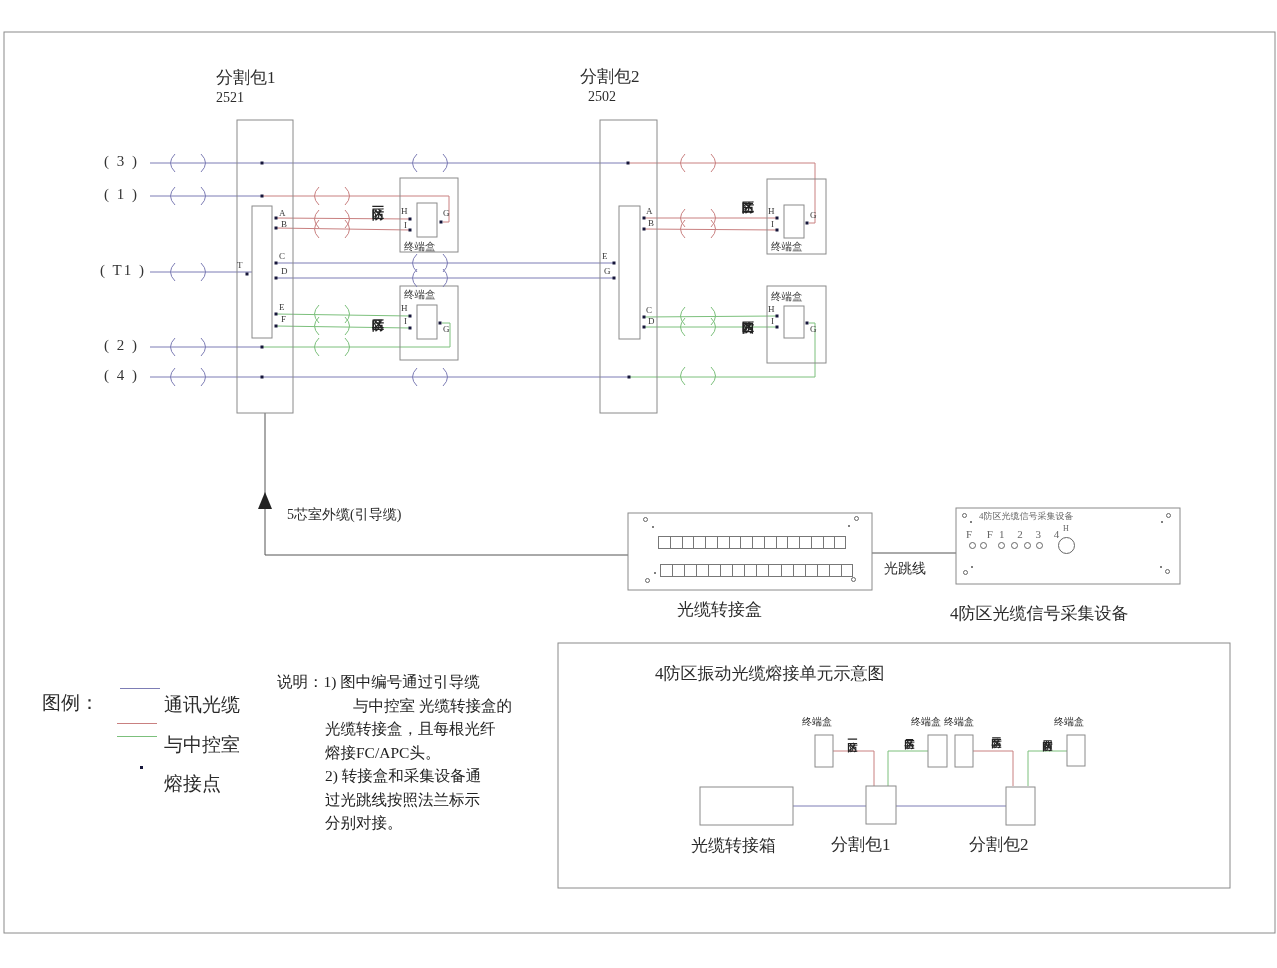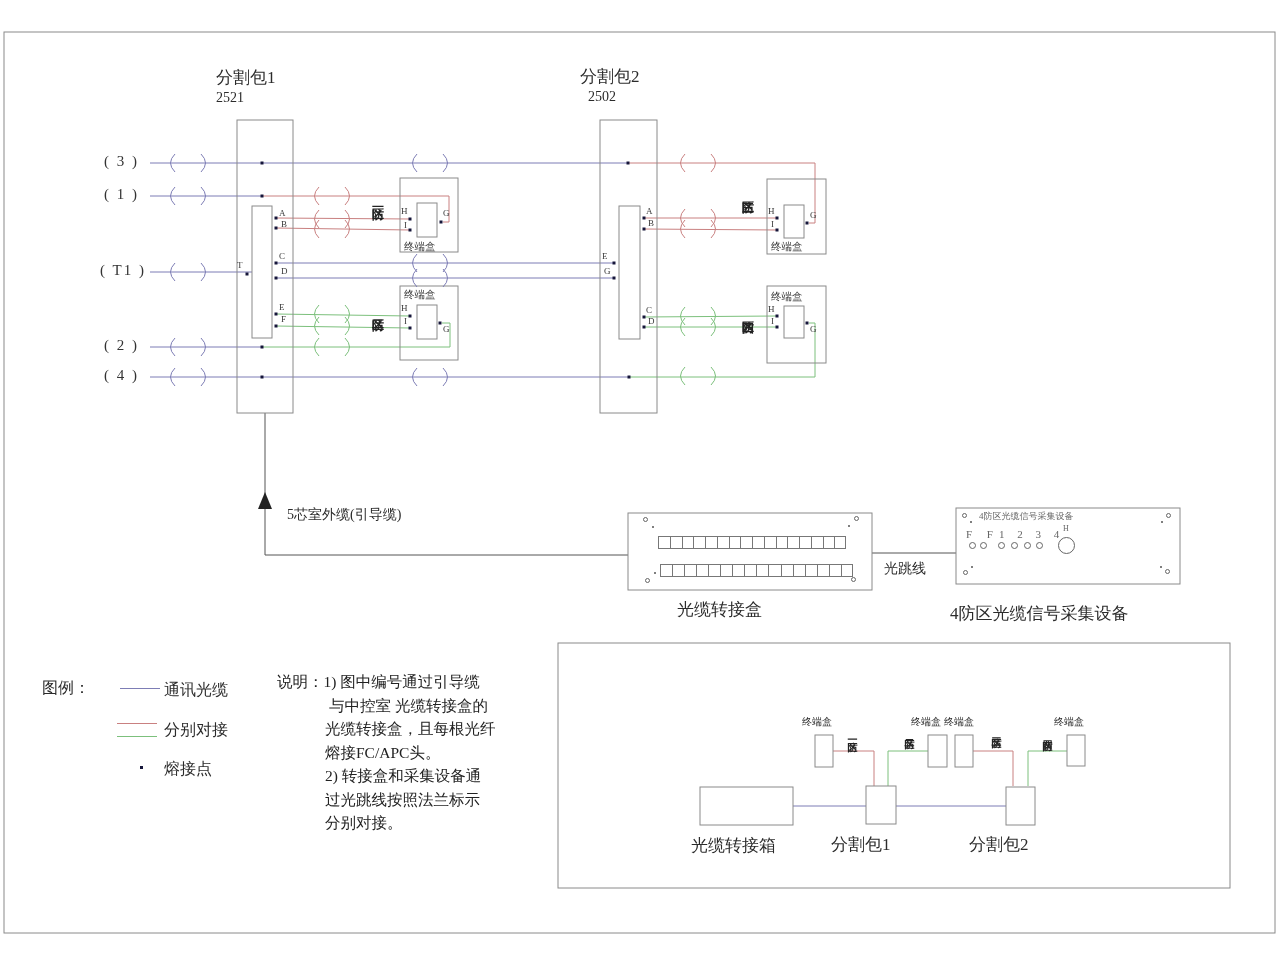--- a/index.html
+++ b/index.html
@@ -1,21 +1,21 @@
 <!DOCTYPE html>
 <html><head>
 <meta charset="utf-8">
 <style>
   html,body{margin:0;padding:0;background:#fff;}
   #page{position:relative;width:1277px;height:968px;background:#fff;overflow:hidden;
         font-family:"Liberation Serif","DejaVu Serif",serif;}
   svg{position:absolute;left:0;top:0;}
   .t{position:absolute;font-family:"Liberation Serif","DejaVu Serif",serif;color:#2b2b2b;white-space:nowrap;}
   .c{}
-  .h17{font-size:17px;} .h16{font-size:14px;} .h15{font-size:16px;}
+  .h17{font-size:17px;} .h16{font-size:14px;} .h15{font-size:19px;margin-top:12px;}
   .port{font-size:9px;color:#3a3a3a;}
   .pl{font-size:15px;letter-spacing:2px;color:#333;}
   .tb{font-size:10.5px;color:#333;}
   .vz{writing-mode:vertical-rl;text-orientation:upright;font-weight:bold;font-size:12px;letter-spacing:1px;color:#222;}
   .vzi{writing-mode:vertical-rl;text-orientation:upright;font-weight:bold;font-size:10px;color:#222;}
   .micro{font-size:11px;color:#666;}
   .notes-line{font-size:15.5px;line-height:23.5px;color:#222;}
   .circ{position:absolute;border:1px solid #666;border-radius:50%;background:#fff;box-sizing:border-box;}
   .dotp{position:absolute;background:#555;width:2px;height:2px;border-radius:50%;}
   .strip{position:absolute;border:1px solid #777;box-sizing:border-box;}
@@ -277,34 +277,35 @@
   <div class="circ" style="left:1024px;top:542px;width:7px;height:7px;"></div>
   <div class="circ" style="left:1036px;top:542px;width:7px;height:7px;"></div>
   <div class="circ" style="left:1058px;top:537px;width:17px;height:17px;"></div>
   <span class="t h17 c" style="left:950px;top:602px;width:230px;">4防区光缆信号采集设备</span>
 
   <span class="t h15" style="left:42px;top:678px;">图例：</span>
   <div class="sw" style="left:120px;top:688px;width:40px;background:#7d7db5;"></div>
   <span class="t h15" style="left:164px;top:680px;">通讯光缆</span>
   <div class="sw" style="left:117px;top:723px;width:40px;background:#c98080;"></div>
   <div class="sw" style="left:117px;top:736px;width:40px;background:#7cc07c;"></div>
-  <span class="t h15" style="left:164px;top:720px;">分别对接</span>
+  <span class="t h15" style="left:164px;top:720px;">与中控室</span>
   <div style="position:absolute;left:140px;top:766px;width:3px;height:3px;background:#16163a;"></div>
   <span class="t h15" style="left:164px;top:759px;">熔接点</span>
 
   <div class="t" style="left:277px;top:670px;">
     <div class="notes-line">说明：1) 图中编号通过引导缆</div>
-    <div class="notes-line" style="margin-left:52px;">与中控室  光缆转接盒的</div>
+    <div class="notes-line" style="margin-left:76px;">与中控室  光缆转接盒的</div>
     <div class="notes-line" style="margin-left:48px;">光缆转接盒，且每根光纤</div>
     <div class="notes-line" style="margin-left:48px;">熔接FC/APC头。</div>
     <div class="notes-line" style="margin-left:48px;">2) 转接盒和采集设备通</div>
     <div class="notes-line" style="margin-left:48px;">过光跳线按照法兰标示</div>
     <div class="notes-line" style="margin-left:48px;">分别对接。</div>
   </div>
 
+  <span class="t h17 c" style="left:655px;top:662px;width:330px;">4防区振动光缆熔接单元示意图</span>
   <span class="t c" style="left:802px;top:715px;width:44px;font-size:10px;">终端盒</span>
   <span class="t c" style="left:911px;top:715px;width:44px;font-size:10px;">终端盒</span>
   <span class="t c" style="left:944px;top:715px;width:44px;font-size:10px;">终端盒</span>
   <span class="t c" style="left:1054px;top:715px;width:44px;font-size:10px;">终端盒</span>
   <span class="t vzi" style="left:845px;top:734px;">防区一</span>
   <span class="t vzi" style="left:902px;top:731px;">防区二</span>
   <span class="t vzi" style="left:989px;top:730px;">防区三</span>
   <span class="t vzi" style="left:1040px;top:733px;">防区四</span>
   <span class="t h17 c" style="left:691px;top:834px;width:120px;">光缆转接箱</span>
   <span class="t h17 c" style="left:831px;top:833px;width:106px;">分割包1</span>

